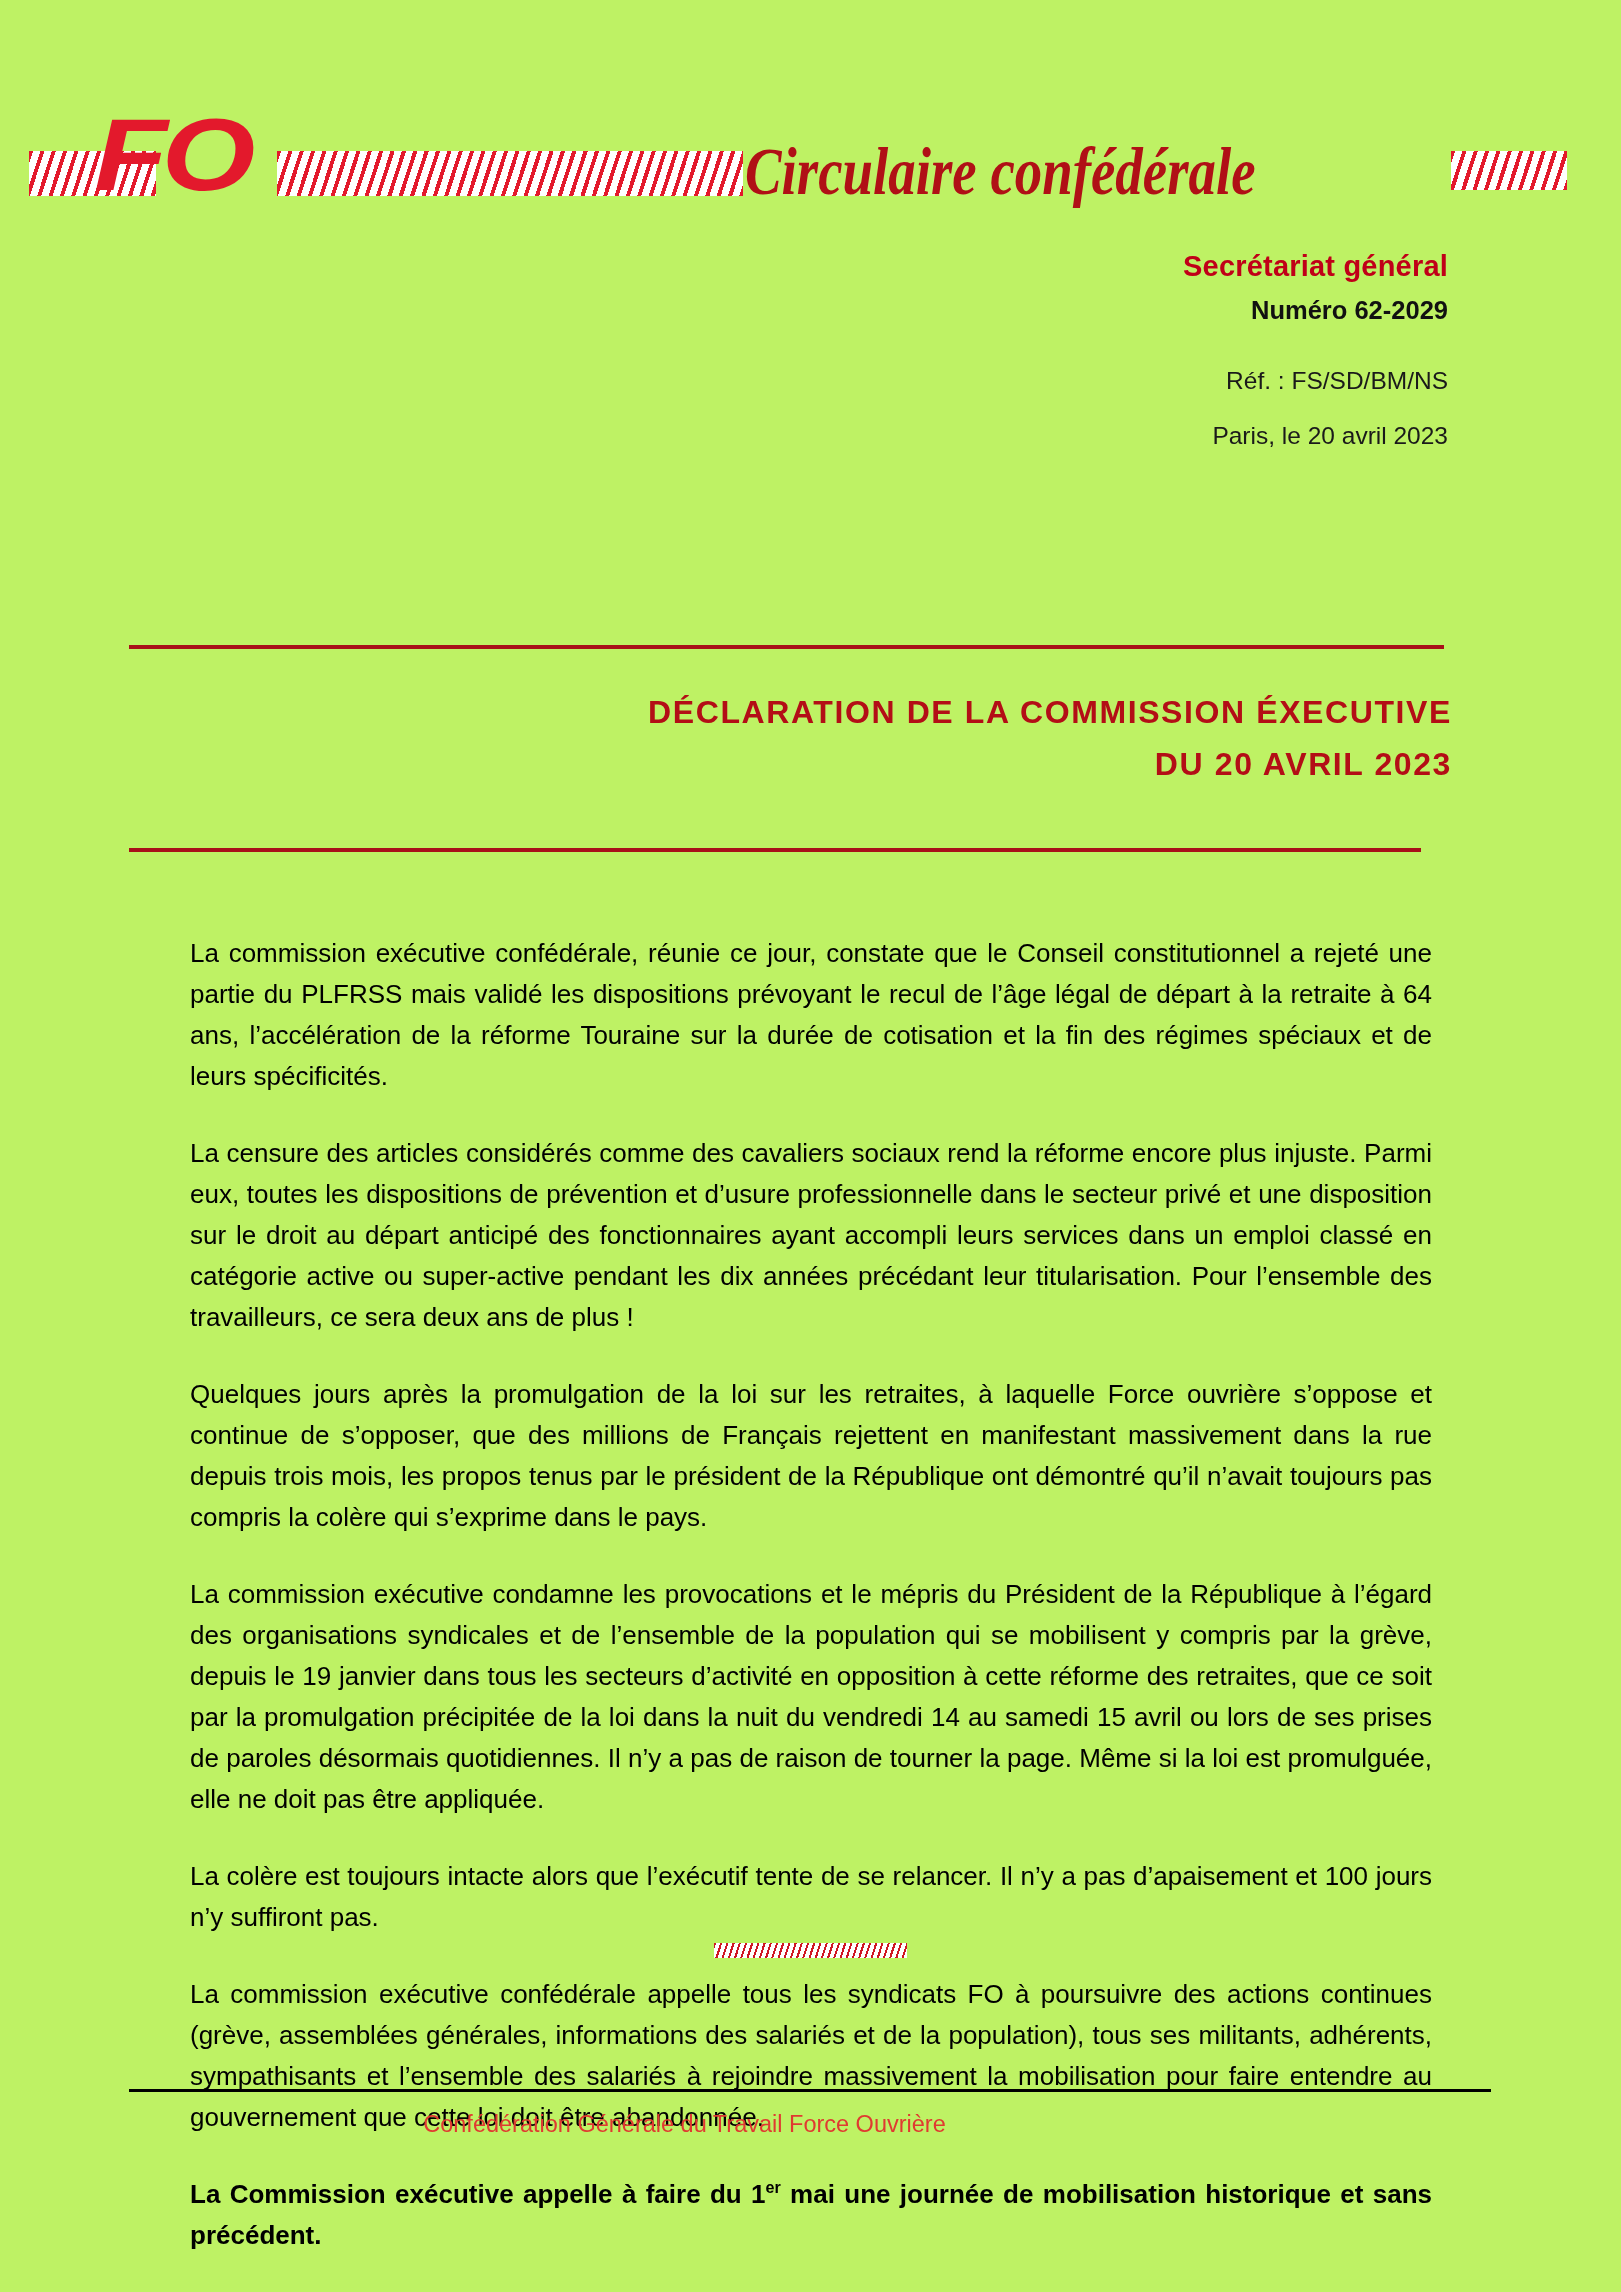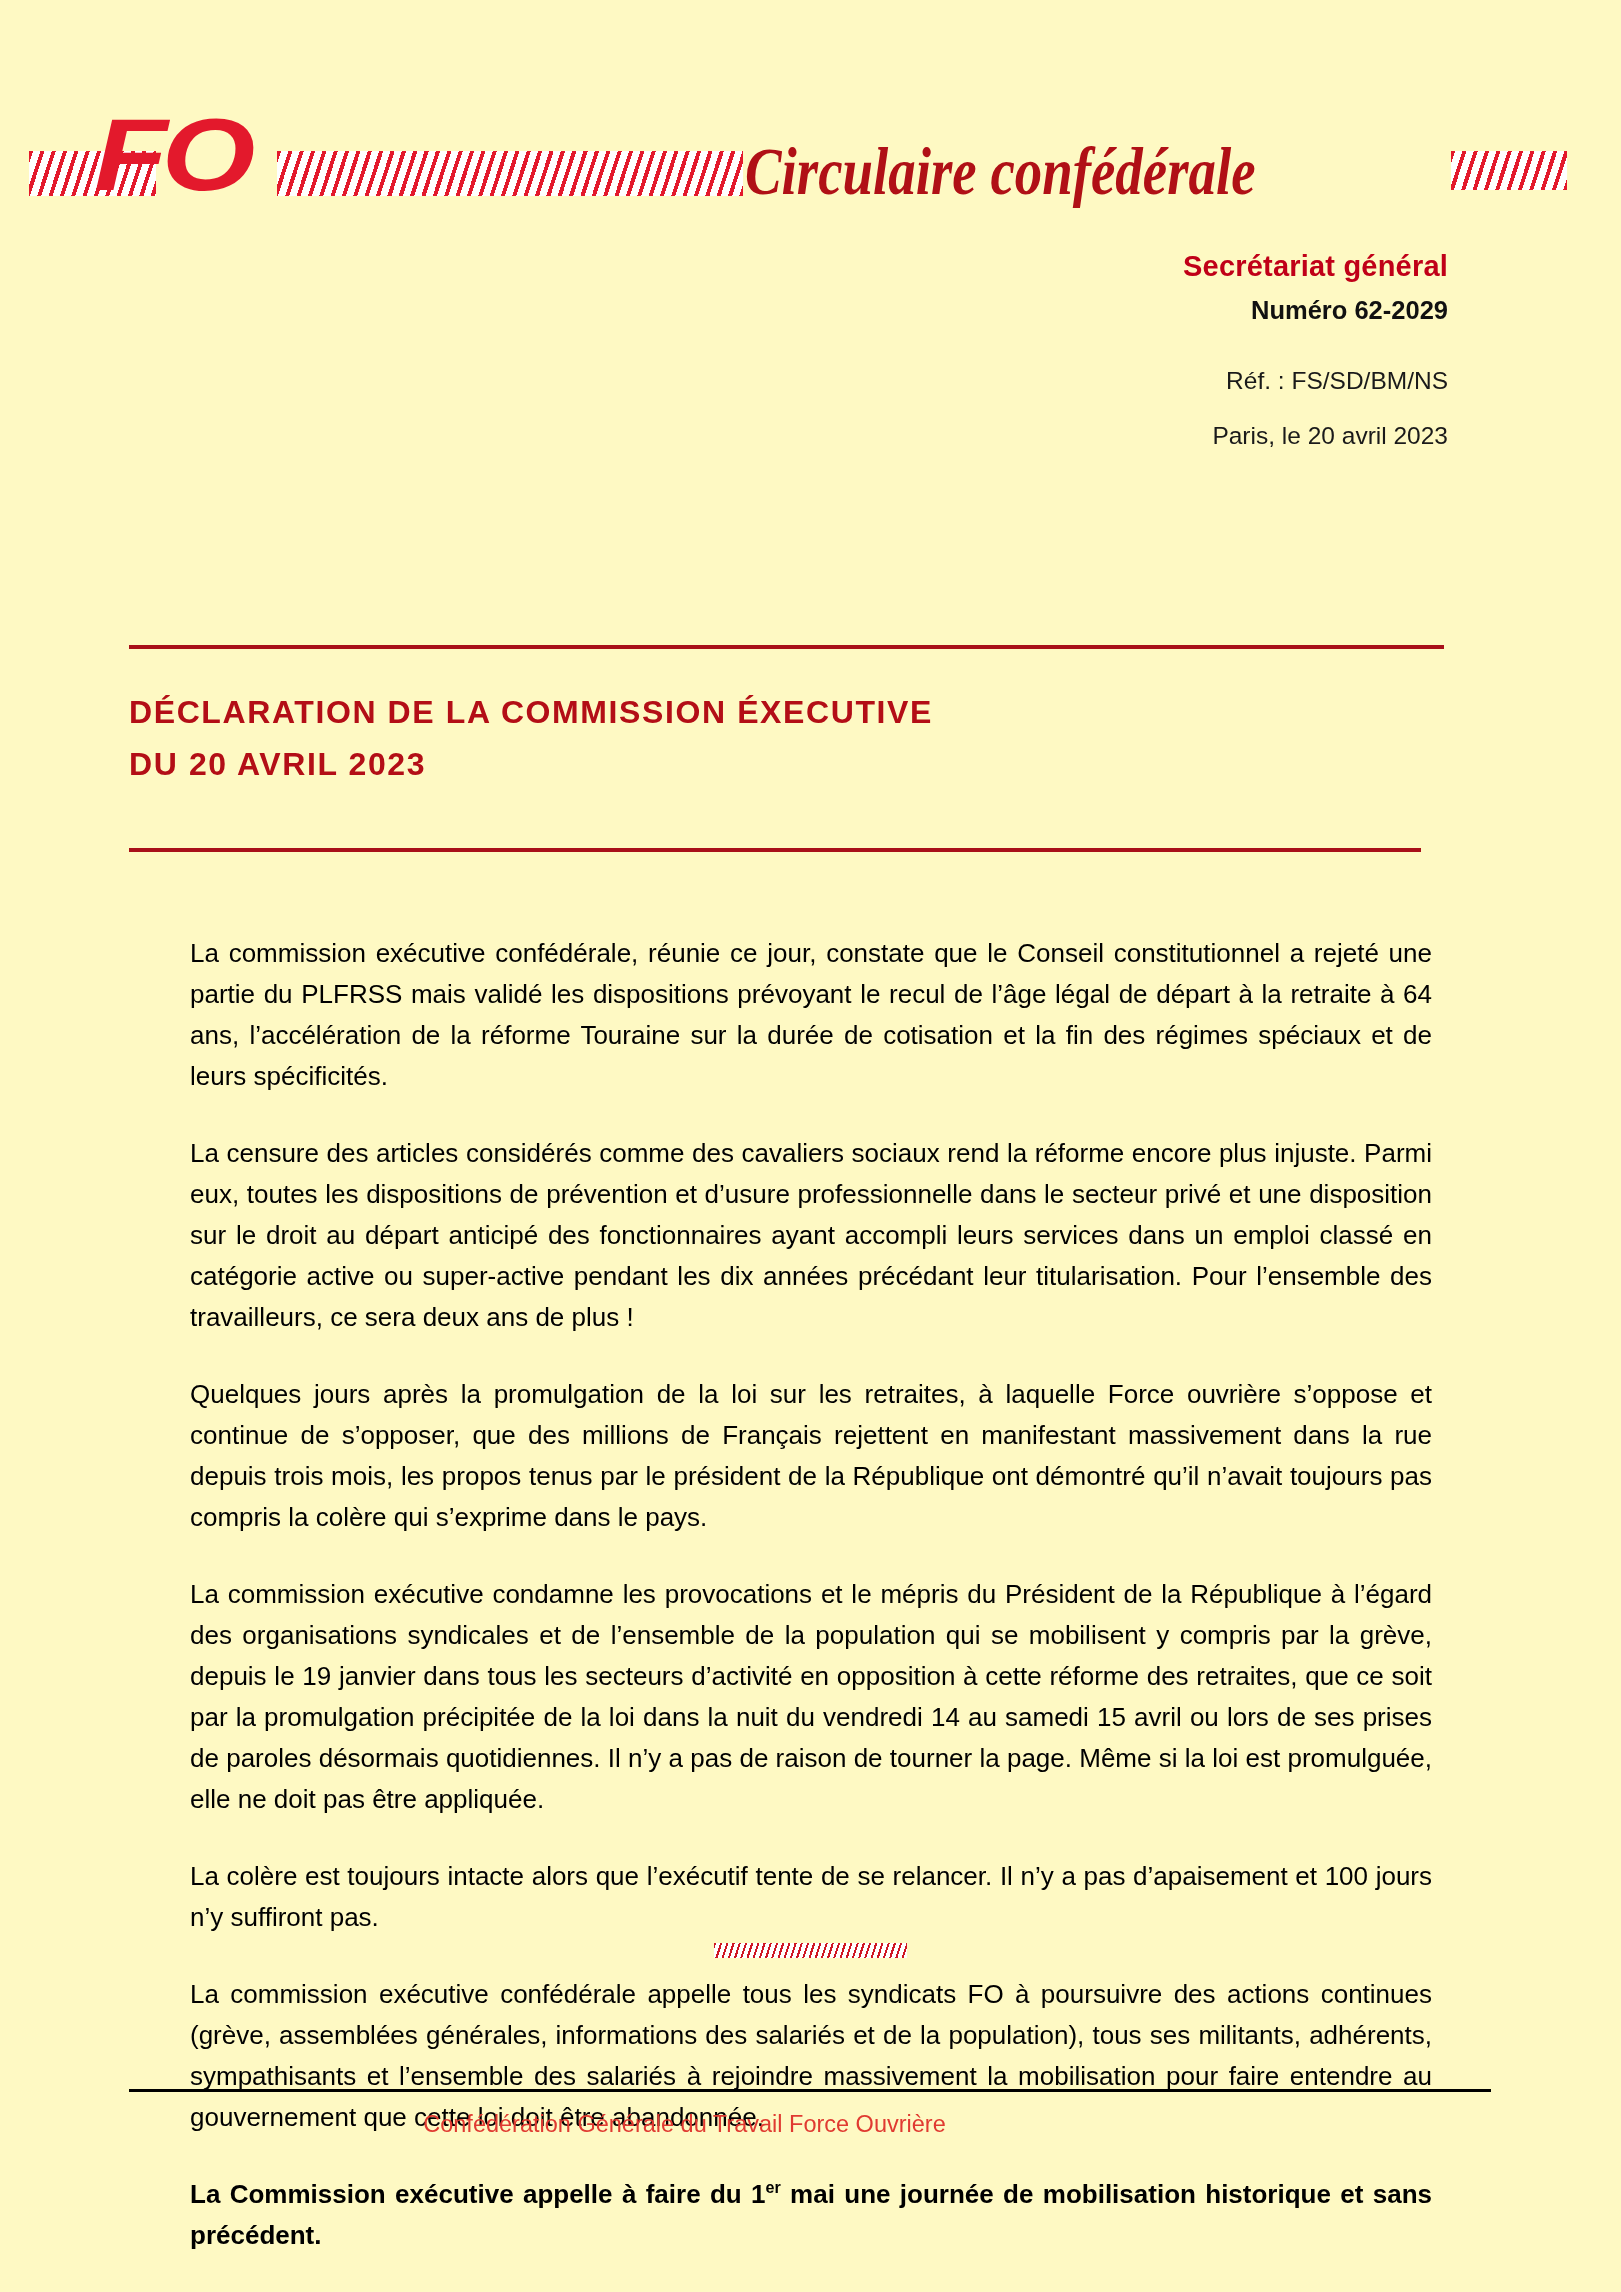--- a/index.html
+++ b/index.html
@@ -5,21 +5,21 @@
 <style>
   html, body {
     margin: 0;
     padding: 0;
     background: #ffffff;
   }
   .page {
     position: relative;
     width: 1621px;
     height: 2293px;
-    background: #fef9c3;
+    background: #bef264;
     font-family: "Liberation Sans", sans-serif;
     color: #000000;
     overflow: hidden;
     box-sizing: border-box;
   }
 
   
   .masthead {
     position: absolute;
     left: 0;
@@ -112,21 +112,21 @@
   }
   .rule-top    { left: 129px; top: 645px;  width: 1315px; }
   .rule-bottom { left: 129px; top: 848px;  width: 1292px; }
 
   
   .doc-title {
     position: absolute;
     left: 129px;
     top: 686px;
     width: 1323px;
-    text-align: left;
+    text-align: right;
     color: #b30e16;
     font-size: 32px;
     font-weight: bold;
     letter-spacing: 1.6px;
     line-height: 52px;
   }
 
   
   .body-text {
     position: absolute;

